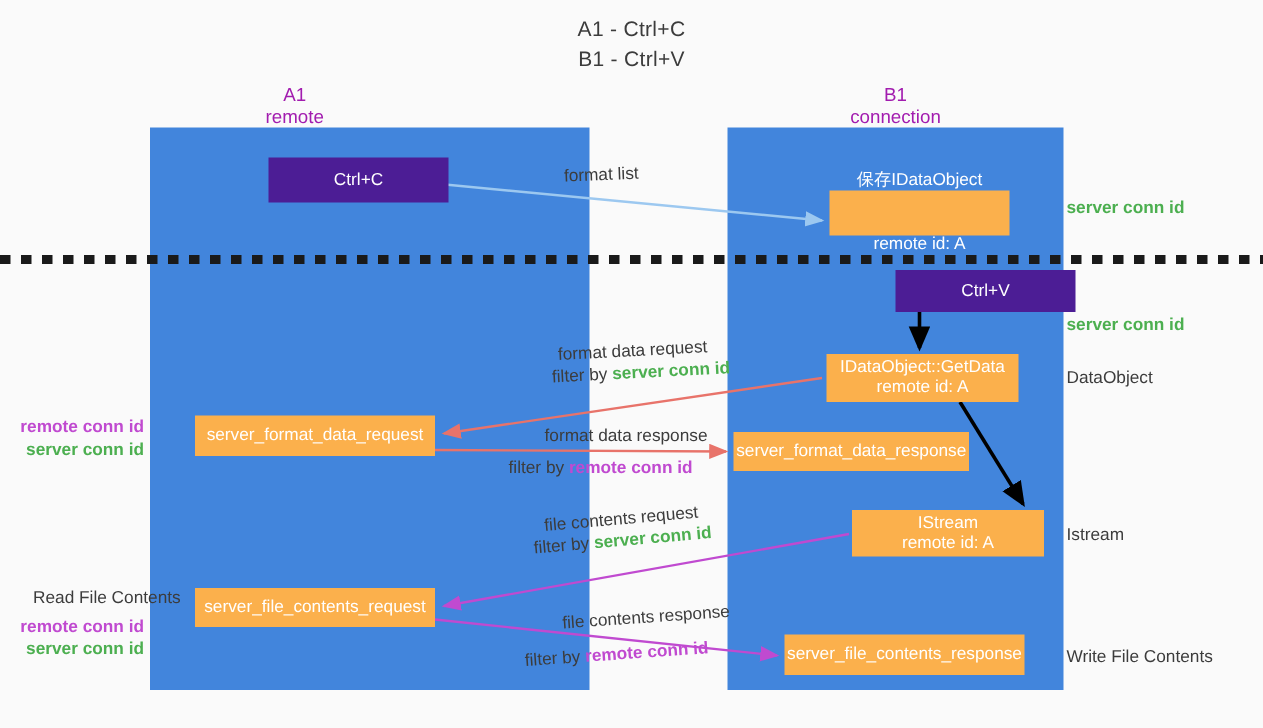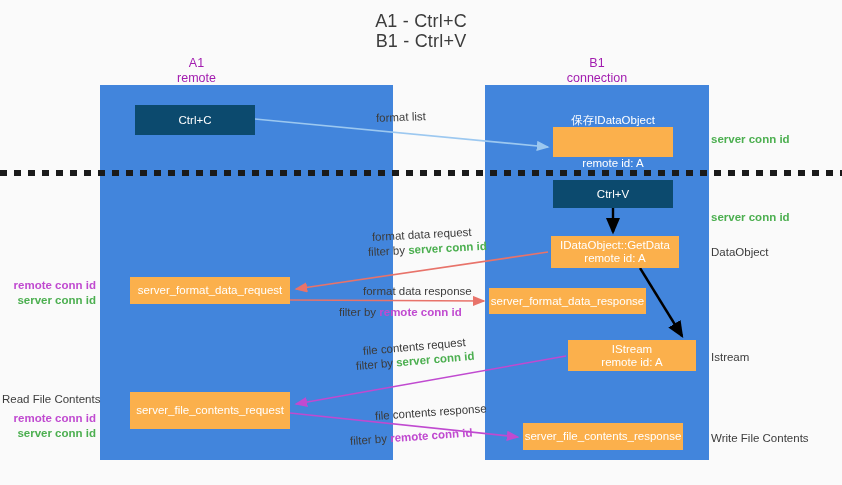--- a/index.html
+++ b/index.html
@@ -27,21 +27,21 @@
     left: 0; top: 0;
     width: 842px;
     height: 485px;
     pointer-events: none;
   }
   .title {
     position: absolute;
     left: 0;
     width: 842px;
     text-align: center;
-    font-size: 18px;
+    font-size: 14px;
     color: #3c3c3c;
     letter-spacing: .2px;
   }
   .title.l1 { top: 11px; }
   .title.l2 { top: 31px; }
 
   .col {
     position: absolute;
     background: #4285dc;
   }
@@ -63,51 +63,51 @@
     display: flex;
     flex-direction: column;
     align-items: center;
     justify-content: center;
     text-align: center;
     font-size: 11.5px;
     line-height: 13px;
     color: #ffffff;
     box-sizing: border-box;
   }
-  .node.green { background: #0c4a6e; }
+  .node.green { background: #4c1d95; margin-left: 44px; }
   .node.orange { background: #fbb04c; }
 
   #node-ctrlc { left: 135px; top: 105px; width: 120px; height: 30px; }
   #node-dataobj-save { left: 553px; top: 127px; width: 120px; height: 30px; gap: 30px; }
   #node-ctrlv { left: 553px; top: 180px; width: 120px; height: 28px; }
   #node-getdata { left: 551px; top: 236px; width: 128px; height: 32px; }
   #node-fmt-req { left: 130px; top: 277px; width: 160px; height: 27px; }
   #node-fmt-resp { left: 489px; top: 288px; width: 157px; height: 26px; text-align: center; }
   #node-istream { left: 568px; top: 340px; width: 128px; height: 31px; }
-  #node-file-req { left: 130px; top: 392px; width: 160px; height: 37px; }
+  #node-file-req { left: 130px; top: 392px; width: 160px; height: 26px; }
   #node-file-resp { left: 523px; top: 423px; width: 160px; height: 27px; }
 
   .side-label {
     position: absolute;
     font-size: 11.5px;
     line-height: 15px;
     white-space: nowrap;
   }
   .side-label.plain { color: #3c3c3c; }
   .green-txt { color: #4caf50; font-weight: bold; }
   .purple-txt { color: #c04ad0; font-weight: bold; }
 
   #lbl-srv-1 { left: 711px; top: 132px; }
   #lbl-srv-2 { left: 711px; top: 210px; }
   #lbl-dataobject { left: 711px; top: 245px; }
   #lbl-istream { left: 711px; top: 350px; }
   #lbl-write-file { left: 711px; top: 431px; }
 
   #lbl-left-ids-1 { left: 10px; top: 278px; width: 86px; text-align: right; }
-  #lbl-left-read { left: 2px; top: 392px; width: 86px; text-align: right; color:#3c3c3c; }
+  #lbl-left-read { left: 22px; top: 392px; width: 86px; text-align: right; color:#3c3c3c; }
   #lbl-left-ids-2 { left: 10px; top: 411px; width: 86px; text-align: right; }
 
   .flow-label {
     position: absolute;
     font-size: 11.5px;
     line-height: 15px;
     color: #3c3c3c;
     white-space: nowrap;
     transform-origin: left center;
   }

